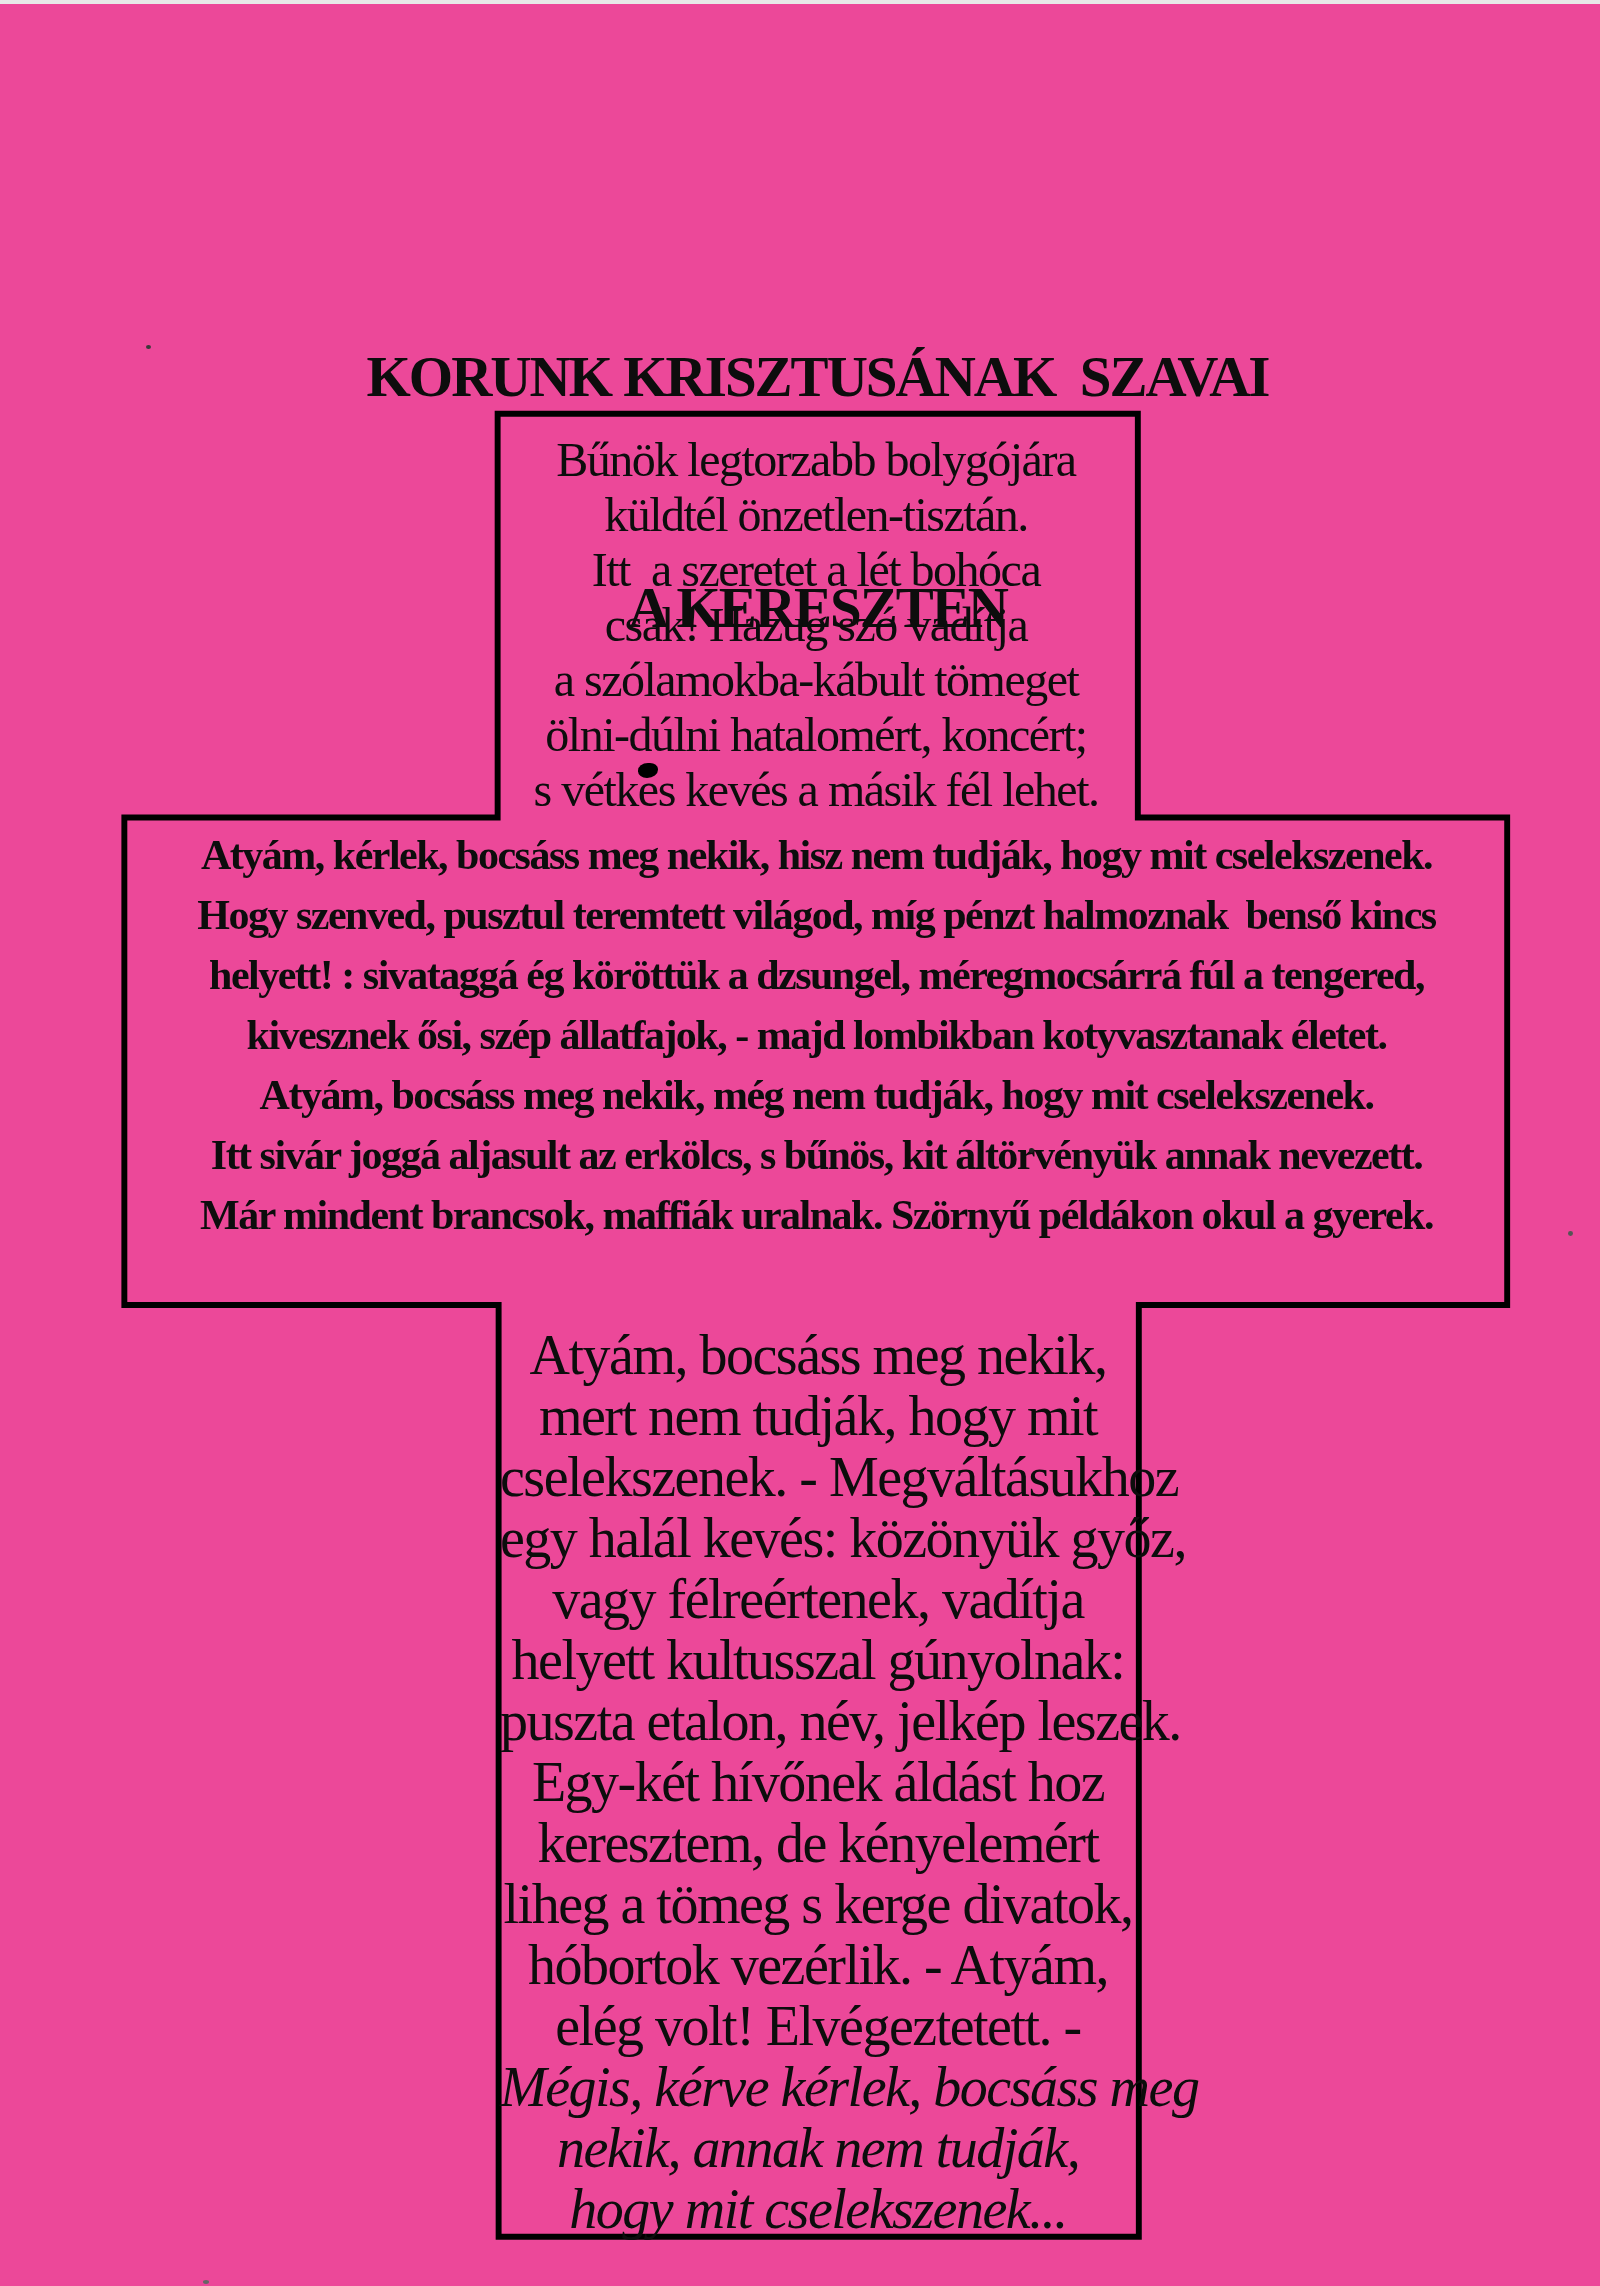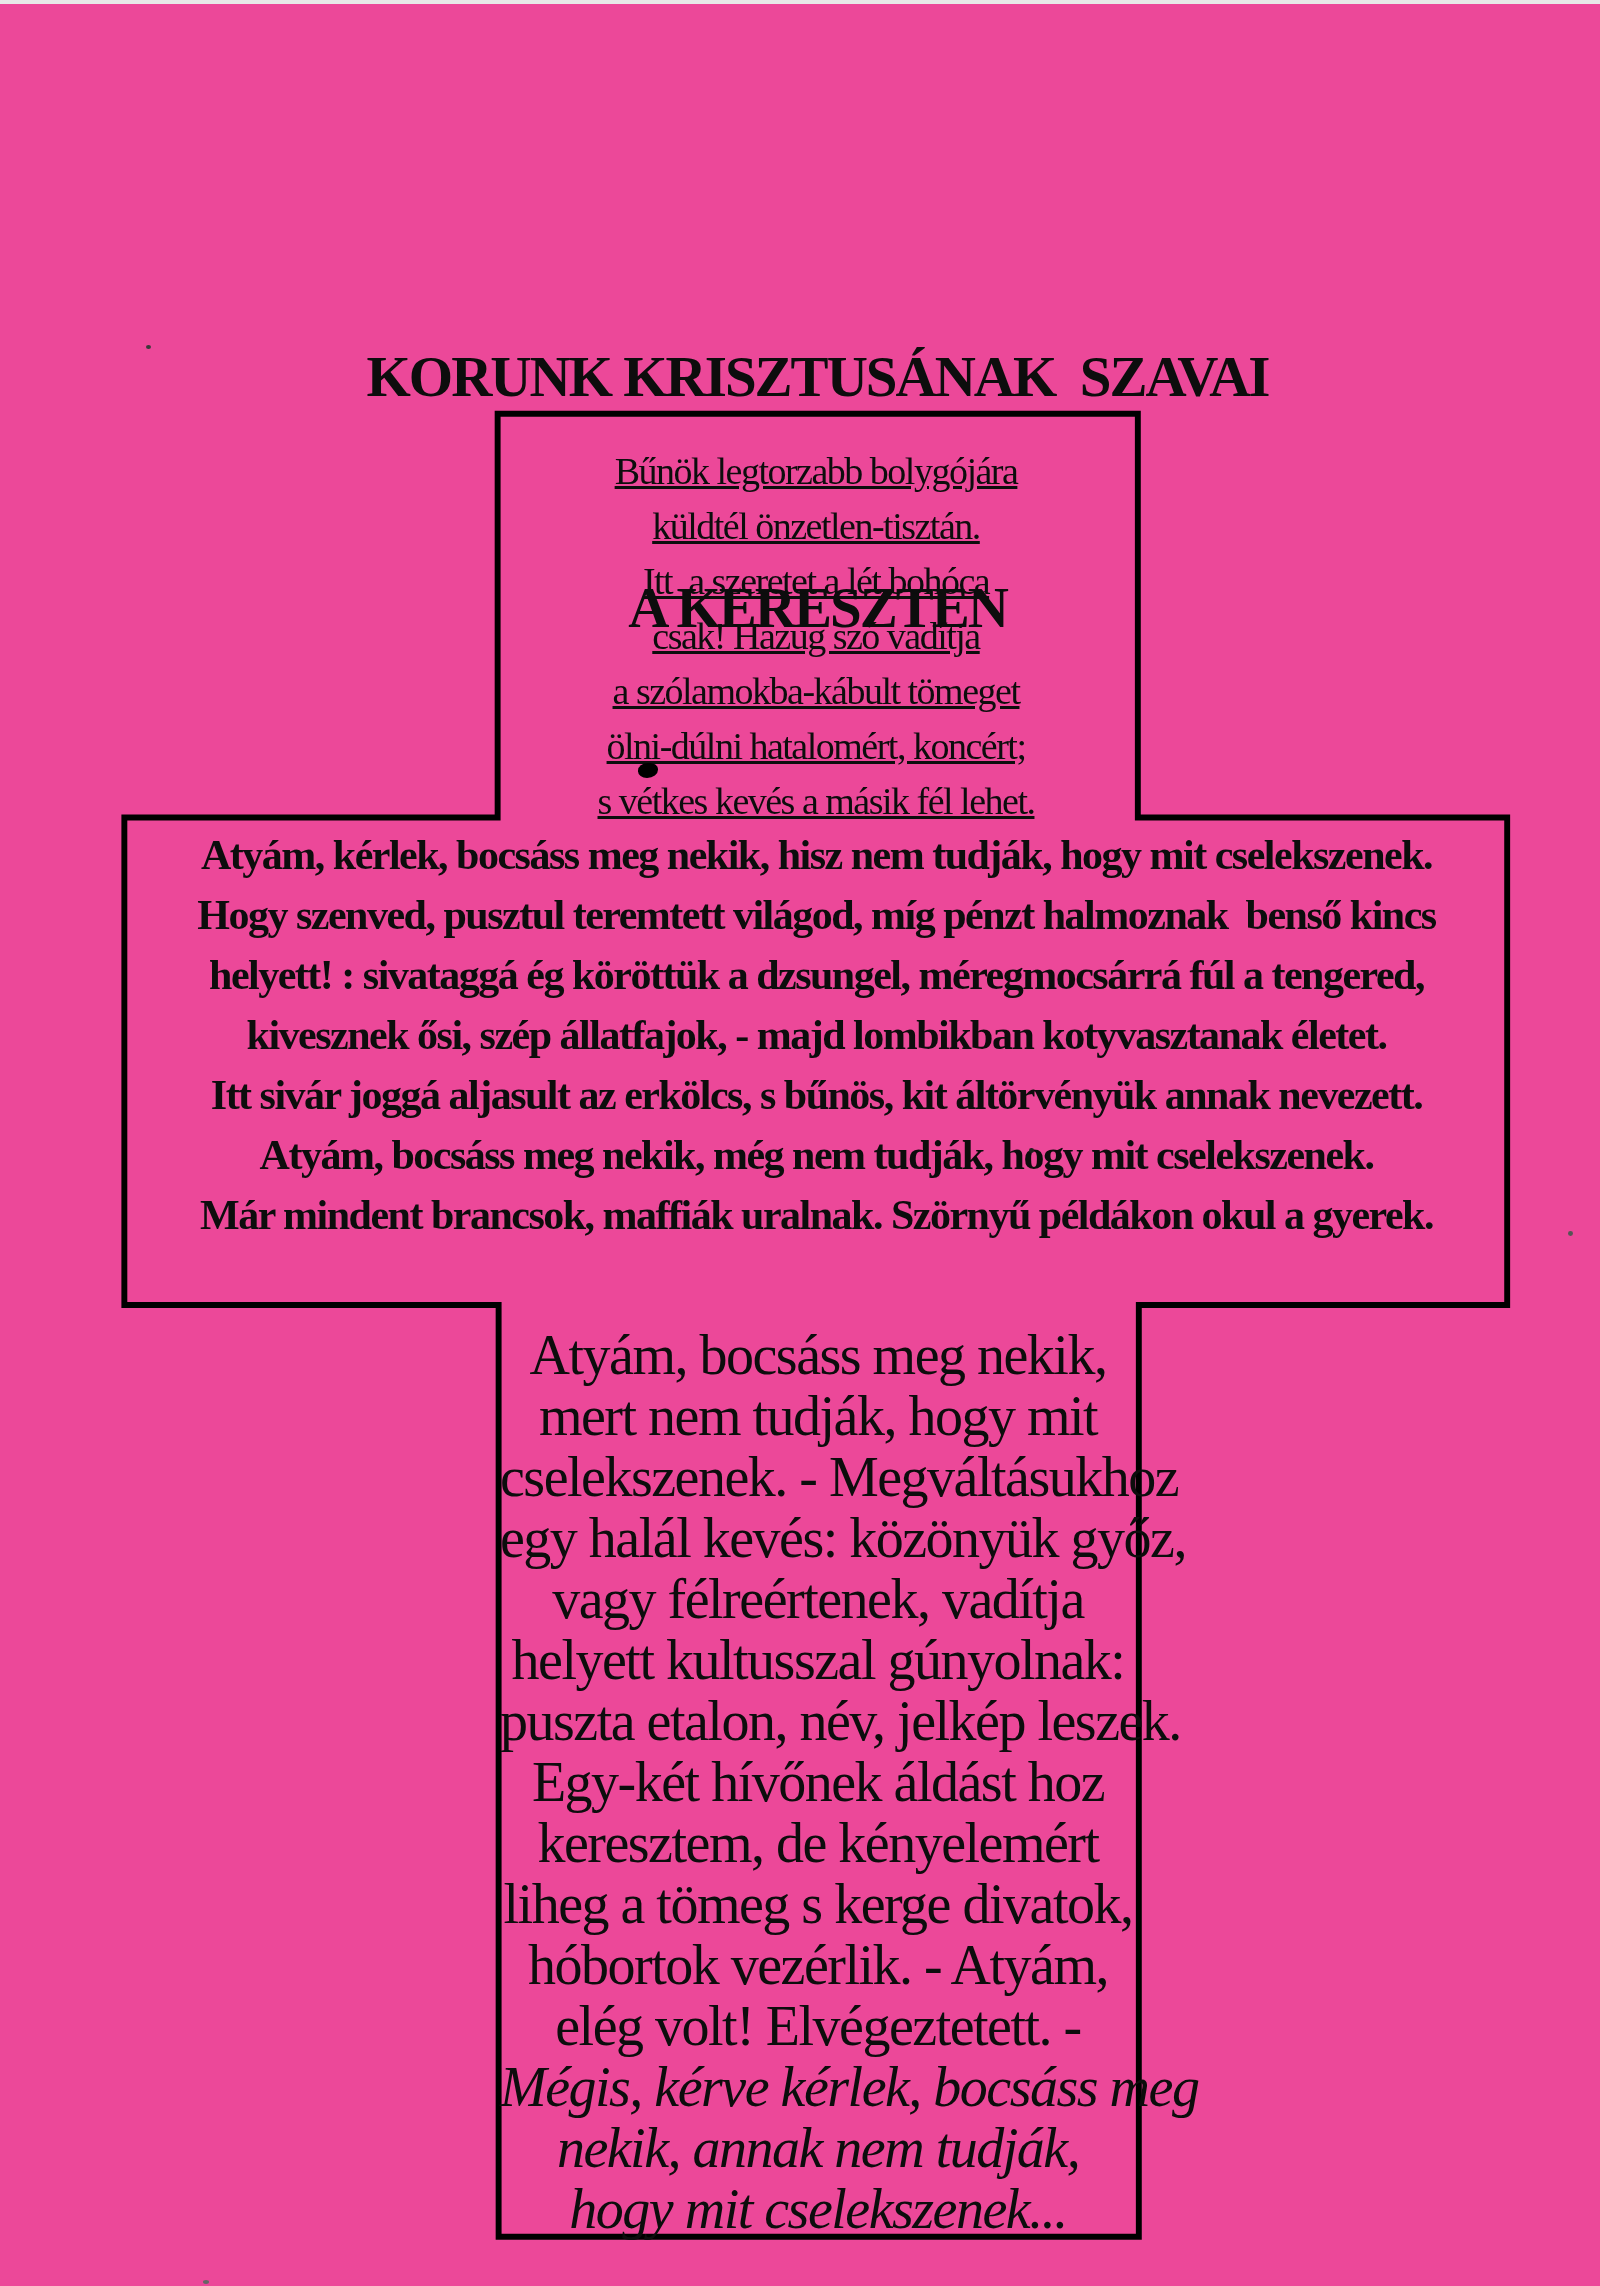--- a/index.html
+++ b/index.html
@@ -17,21 +17,21 @@
     text-align:center;
     font-weight:bold;
     font-size:57px;
     letter-spacing:-2px;
     line-height:77px;
     white-space:pre;
   }
   .cross-svg{position:absolute;left:0;top:0;}
   .poem{position:absolute;text-align:center;}
   .poem .line{white-space:pre;}
-  .top-arm{left:498px;top:440px;width:636px;font-size:38px;letter-spacing:-1.5px;text-decoration:underline;}
+  .top-arm{left:498px;top:428px;width:636px;font-size:48px;letter-spacing:-1.5px;}
   .top-arm .line{height:55px;line-height:55px;}
   .crossbar{left:124px;top:821px;width:1385px;font-size:42px;letter-spacing:-1.5px;}
   .crossbar .line{height:60px;line-height:60px;font-weight:bold;}
   .bottom-arm{left:500px;top:1321px;width:636px;font-size:56px;letter-spacing:-1.5px;}
   .bottom-arm .line{height:61px;line-height:61px;}
   .italic .line{font-style:italic;}
   .smudge{
     position:absolute;left:638px;top:759px;width:19.7px;height:14.8px;
     background:#000;border-radius:50% 40% 55% 45%;
   }
@@ -63,22 +63,22 @@
     <div class="line">a szólamokba-kábult tömeget</div>
     <div class="line">ölni-dúlni hatalomért, koncért;</div>
     <div class="line">s vétkes kevés a másik fél lehet.</div>
   </div>
 
   <div class="poem crossbar">
     <div class="line">Atyám, kérlek, bocsáss meg nekik, hisz nem tudják, hogy mit cselekszenek.</div>
     <div class="line">Hogy szenved, pusztul teremtett világod, míg pénzt halmoznak  benső kincs</div>
     <div class="line">helyett! : sivataggá ég köröttük a dzsungel, méregmocsárrá fúl a tengered,</div>
     <div class="line">kivesznek ősi, szép állatfajok, - majd lombikban kotyvasztanak életet.</div>
+    <div class="line">Atyám, bocsáss meg nekik, még nem tudják, hogy mit cselekszenek.</div>
     <div class="line">Itt sivár joggá aljasult az erkölcs, s bűnös, kit áltörvényük annak nevezett.</div>
-    <div class="line">Atyám, bocsáss meg nekik, még nem tudják, hogy mit cselekszenek.</div>
     <div class="line">Már mindent brancsok, maffiák uralnak. Szörnyű példákon okul a gyerek.</div>
   </div>
 
   <div class="poem bottom-arm">
     <div class="line">Atyám, bocsáss meg nekik,</div>
     <div class="line">mert nem tudják, hogy mit</div>
     <div class="line">cselekszenek. - Megváltásukhoz</div>
     <div class="line">egy halál kevés: közönyük győz,</div>
     <div class="line">vagy félreértenek, vadítja</div>
     <div class="line">helyett kultusszal gúnyolnak:</div>

